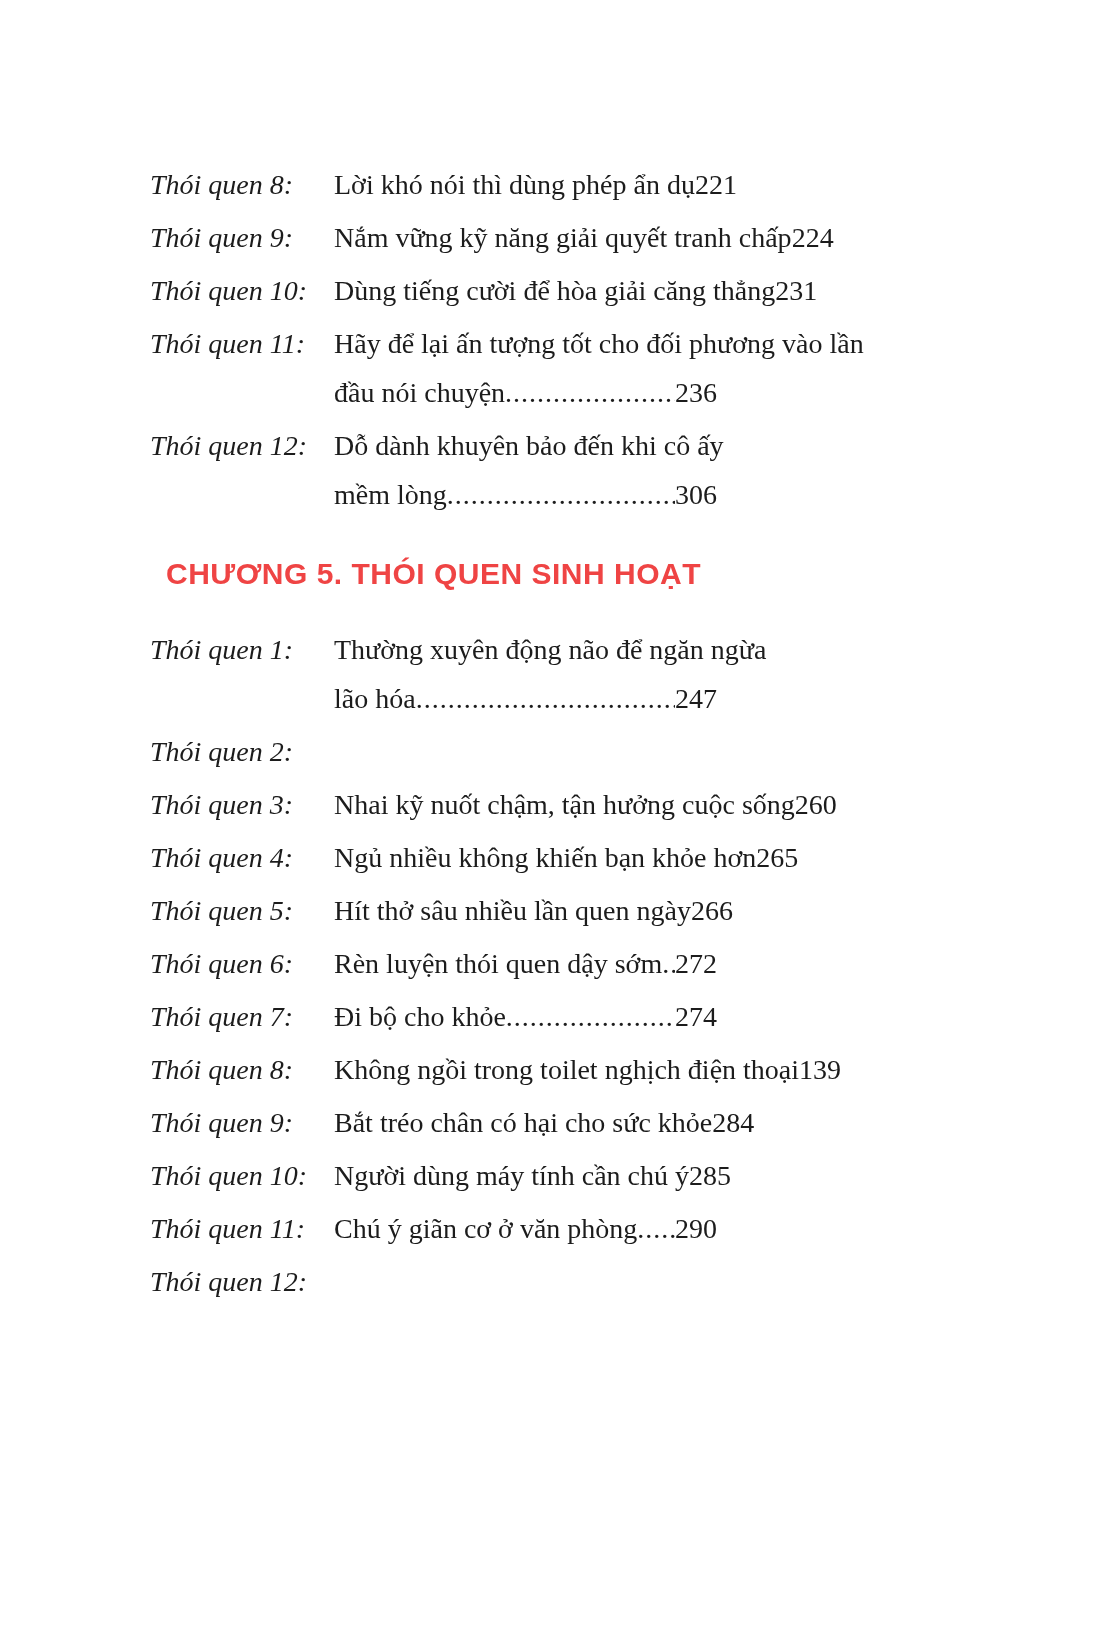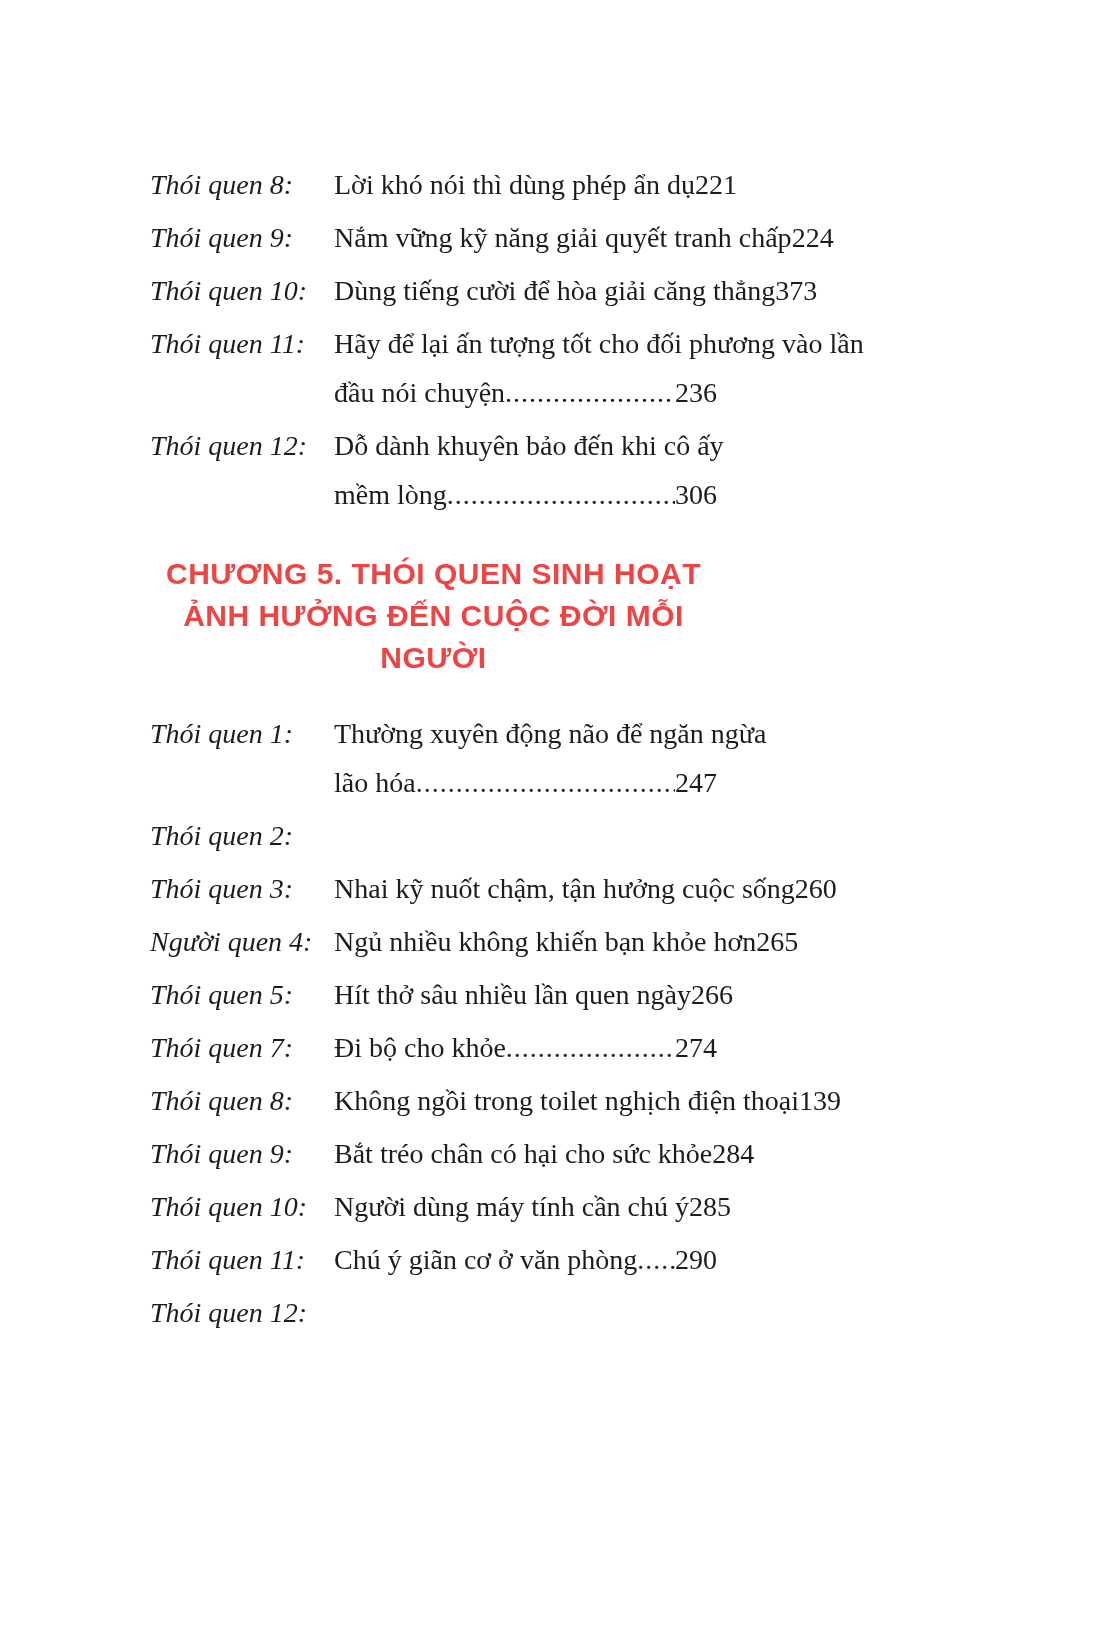--- a/index.html
+++ b/index.html
@@ -89,21 +89,21 @@
         </span>
       </span>
     </div>
 
     <div class="entry">
       <span class="label">Thói quen 10:</span>
       <span class="entry-content">
         <span class="line">
           <span class="title">Dùng tiếng cười để hòa giải căng thẳng</span>
           <span class="fill"></span>
-          <span class="pg">373</span>
+          <span class="pg">231</span>
         </span>
       </span>
     </div>
 
     <div class="entry">
       <span class="label">Thói quen 11:</span>
       <span class="entry-content">
         <span class="line">
           <span class="title">Hãy để lại ấn tượng tốt cho đối phương vào lần</span>
         </span>
@@ -124,21 +124,20 @@
         <span class="line">
           <span class="title">mềm lòng</span>
           <span class="fill"></span>
           <span class="pg">306</span>
         </span>
       </span>
     </div>
 
     <div class="chapter-heading">
       <div>CHƯƠNG 5. THÓI QUEN SINH HOẠT</div>
-      <div>ẢNH HƯỞNG ĐẾN CUỘC ĐỜI MỖI NGƯỜI</div>
     </div>
 
     <div class="entry">
       <span class="label">Thói quen 1:</span>
       <span class="entry-content">
         <span class="line">
           <span class="title">Thường xuyên động não để ngăn ngừa</span>
         </span>
         <span class="line">
           <span class="title">lão hóa</span>
@@ -157,41 +156,51 @@
       <span class="entry-content">
         <span class="line">
           <span class="title">Nhai kỹ nuốt chậm, tận hưởng cuộc sống</span>
           <span class="fill"></span>
           <span class="pg">260</span>
         </span>
       </span>
     </div>
 
     <div class="entry">
-      <span class="label">Người quen 4:</span>
+      <span class="label">Thói quen 4:</span>
       <span class="entry-content">
         <span class="line">
           <span class="title">Ngủ nhiều không khiến bạn khỏe hơn</span>
           <span class="fill"></span>
           <span class="pg">265</span>
         </span>
       </span>
     </div>
 
     <div class="entry">
       <span class="label">Thói quen 5:</span>
       <span class="entry-content">
         <span class="line">
           <span class="title">Hít thở sâu nhiều lần quen ngày</span>
           <span class="fill"></span>
           <span class="pg">266</span>
         </span>
       </span>
     </div>
 
+    <div class="entry">
+      <span class="label">Thói quen 6:</span>
+      <span class="entry-content">
+        <span class="line">
+          <span class="title">Rèn luyện thói quen dậy sớm</span>
+          <span class="fill"></span>
+          <span class="pg">272</span>
+        </span>
+      </span>
+    </div>
 
     <div class="entry">
       <span class="label">Thói quen 7:</span>
       <span class="entry-content">
         <span class="line">
           <span class="title">Đi bộ cho khỏe</span>
           <span class="fill"></span>
           <span class="pg">274</span>
         </span>
       </span>

